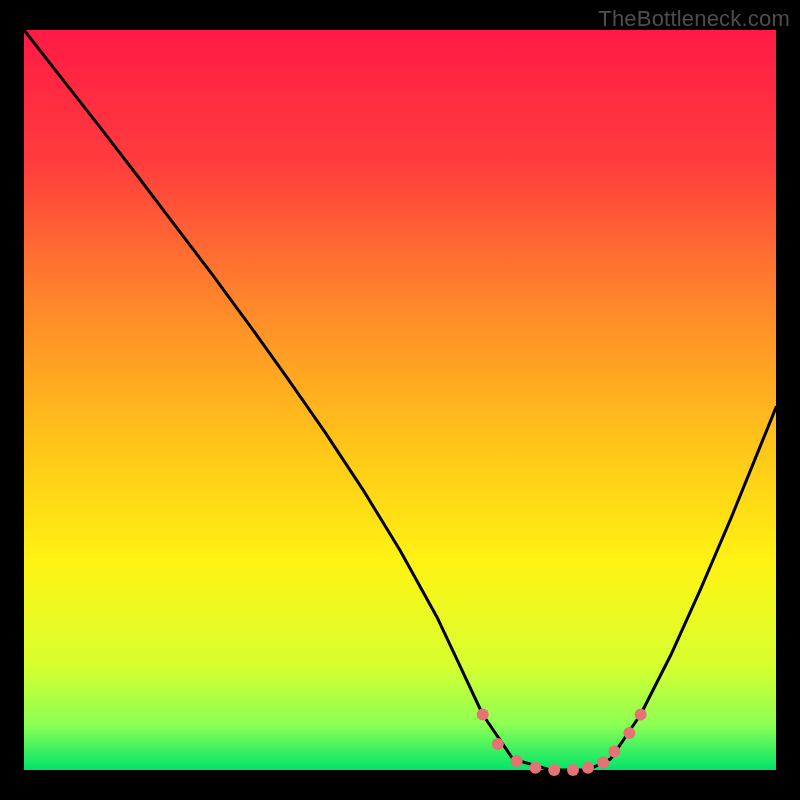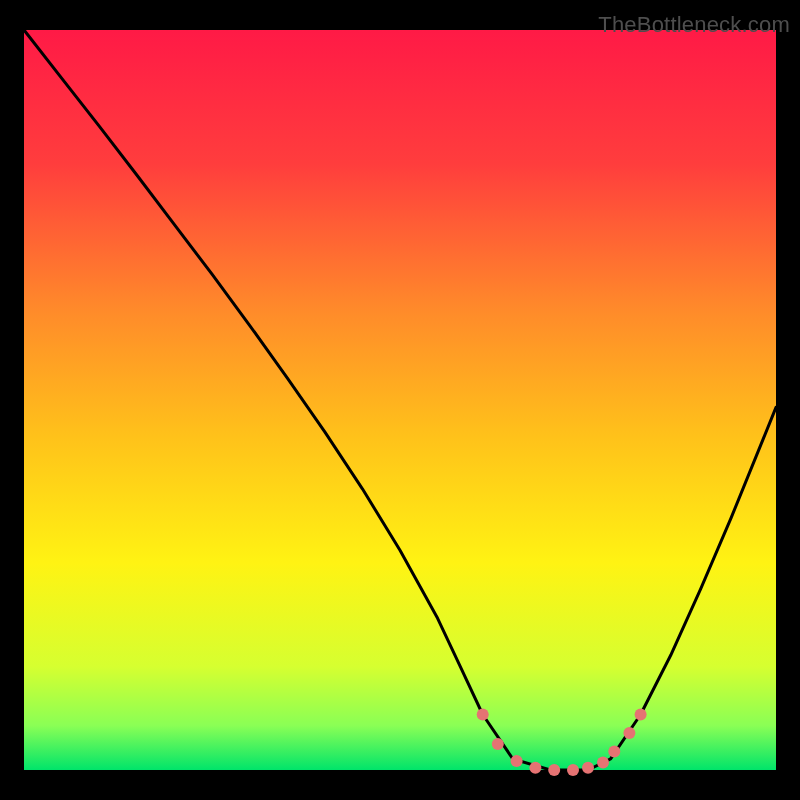--- a/index.html
+++ b/index.html
@@ -11,21 +11,21 @@
     overflow: hidden;
     font-family: Arial, Helvetica, sans-serif;
   }
   .container {
     position: relative;
     width: 800px;
     height: 800px;
   }
   .watermark {
     position: absolute;
-    top: 12px;
+    top: 6px;
     right: 10px;
     color: #4e4e4e;
     font-size: 22px;
     font-weight: 500;
     z-index: 10;
     letter-spacing: 0.2px;
   }
   svg {
     display: block;
   }

